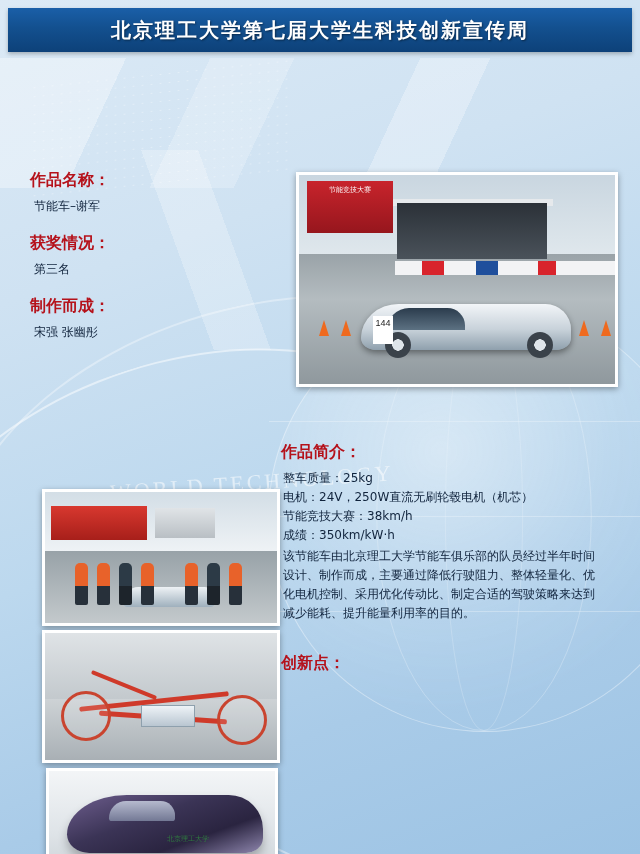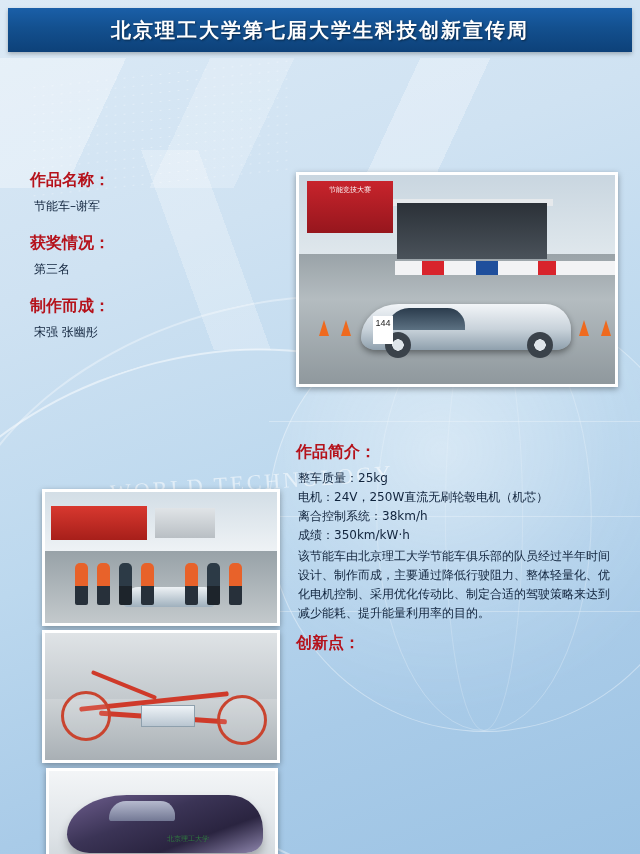--- a/index.html
+++ b/index.html
@@ -288,29 +288,29 @@
     border-radius: 70px 40px 20px 26px / 46px 40px 18px 22px;
     box-shadow: 0 6px 10px rgba(0,0,0,0.25);}
   .shell-window { position:absolute; left:60px; top:30px; width:66px; height:20px;
     background: linear-gradient(180deg,#c8cfe0,#7d85a0); border-radius: 24px 20px 4px 4px; opacity:0.85;}
   .shell-logo { position:absolute; left:118px; top:62px; width:42px; height:12px;
     color:#2f7a3f; font-size:7px; line-height:12px; text-align:center;}
 
   
   #right-col {
     position: absolute;
-    left: 288px;
+    left: 273px;
     top: 390px;
     width: 322px;
   }
   #right-col .body-text { padding-left: 2px; }
   .indent { text-indent: 24px; }
   .spec-line { }
   .para { margin-top: 2px; }
-  #innovation { margin-top: 10px; }
+  #innovation { margin-top: 30px; }
 </style>
 </head>
 <body>
 
 <div id="poster">
 
   <div class="bg-layer">
     <div class="facet"></div>
     <div class="facet2"></div>
     <div class="grid-dots"></div>
@@ -405,21 +405,21 @@
       <div class="shell-window"></div>
       <div class="shell-logo">北京理工大学</div>
     </div>
 
     <div id="right-col">
 
       <div>
         <div class="section-title">作品简介：</div>
         <div class="body-text spec-line">整车质量：25kg</div>
         <div class="body-text spec-line">电机：24V，250W直流无刷轮毂电机（机芯）</div>
-        <div class="body-text spec-line">离合控制系统：38km/h</div>
+        <div class="body-text spec-line">节能竞技大赛：38km/h</div>
         <div class="body-text spec-line">成绩：350km/kW·h</div>
         <div class="body-text para">该节能车由北京理工大学节能车俱乐部的队员经过半年时间设计、制作而成，主要通过降低行驶阻力、整体轻量化、优化电机控制、采用优化传动比、制定合适的驾驶策略来达到减少能耗、提升能量利用率的目的。</div>
       </div>
 
       <div id="innovation">
         <div class="section-title">创新点：</div>
       </div>
 
     </div>
 

